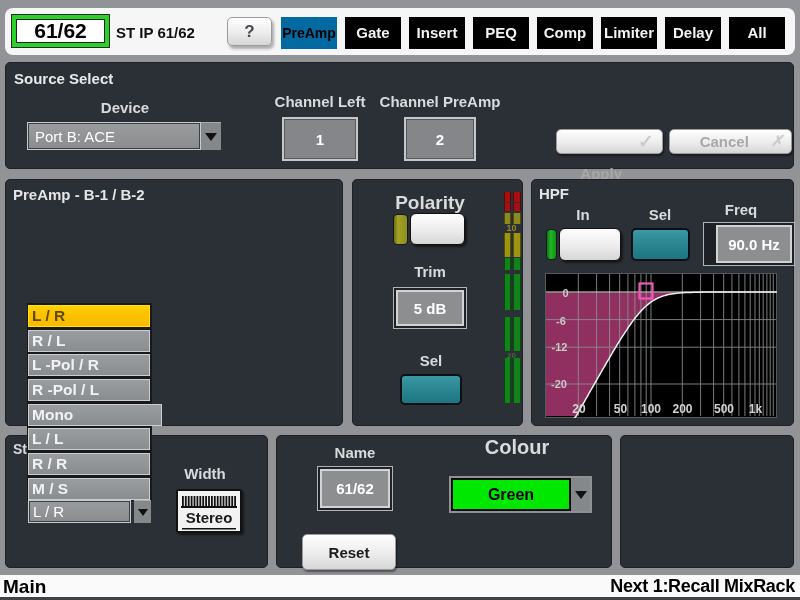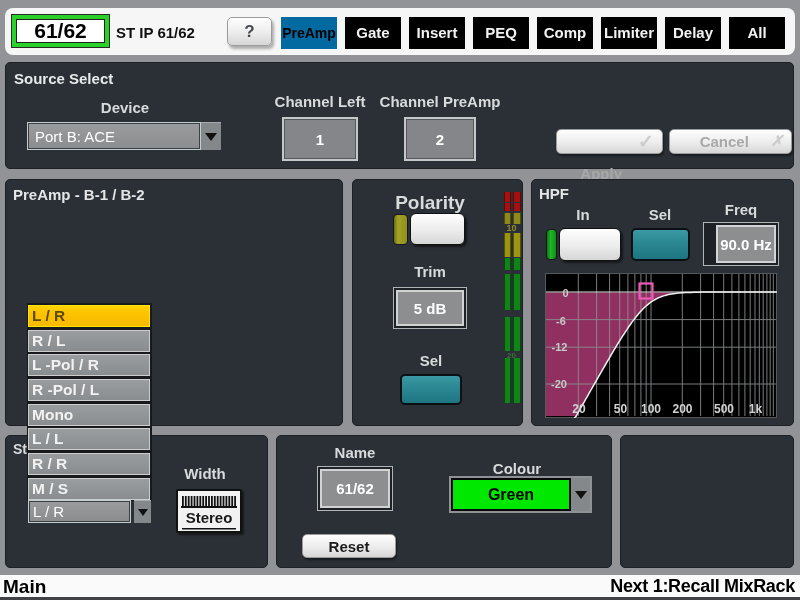--- a/index.html
+++ b/index.html
@@ -86,21 +86,21 @@
 <div class="abs" style="left:501px;top:223.5px;width:21px;text-align:center;font-size:9px;font-weight:bold;color:#938b1e;line-height:9px;">10</div>
 <div class="abs" style="left:501px;top:351.5px;width:21px;text-align:center;font-size:8px;font-weight:bold;color:#3c6f36;line-height:7px;">20</div>
 
 <div class="lbl" style="left:539px;top:185px;font-size:15px;color:#e4e5e6;">HPF</div>
 <div class="lbl" style="left:518px;top:206px;width:130px;font-size:15px;">In</div>
 <div class="lbl" style="left:595px;top:206px;width:130px;font-size:15px;">Sel</div>
 <div class="lbl" style="left:676px;top:201px;width:130px;font-size:15px;">Freq</div>
 <div class="abs" style="left:546px;top:229px;width:11px;height:31px;background:linear-gradient(90deg,#0a7a0f,#23b328 40%,#0f9214);border:1px solid #15181c;border-radius:4px;"></div>
 <div class="wbtn" style="left:559px;top:228px;width:62px;height:33px;border:1px solid #111;border-radius:6px;box-shadow:2px 2px 2px rgba(0,0,0,0.5);"></div>
 <div class="teal" style="left:631px;top:228px;width:59px;height:33px;"></div>
-<div class="sunk" style="left:703px;top:222px;width:76px;height:44px;padding-left:12px;">
+<div class="sunk" style="left:703px;top:222px;width:92px;height:44px;padding-left:12px;">
     <div style="font-size:15px;">90.0 Hz</div>
   </div>
 
 <svg class="abs" style="left:545px;top:273px;" width="232" height="145" viewBox="-1 -1 232 145">
 <rect x="-1" y="-1" width="232" height="145" fill="#000" stroke="#55585c" stroke-width="2"></rect>
 <path d="M0,18.6 L127.6,18.6 L127.4,19.7 L125.7,20.0 L124.1,20.3 L122.4,20.6 L120.8,21.0 L119.1,21.4 L117.5,21.9 L115.8,22.5 L114.2,23.1 L112.5,23.8 L110.8,24.6 L109.2,25.5 L107.5,26.4 L105.9,27.5 L104.2,28.6 L102.6,29.9 L100.9,31.3 L99.3,32.7 L97.6,34.3 L96.0,36.0 L94.3,37.8 L92.6,39.7 L91.0,41.7 L89.3,43.7 L87.7,45.9 L86.0,48.1 L84.4,50.5 L82.7,52.8 L81.1,55.3 L79.4,57.8 L77.8,60.3 L76.1,62.9 L74.4,65.6 L72.8,68.2 L71.1,70.9 L69.5,73.7 L67.8,76.4 L66.2,79.2 L64.5,82.0 L62.9,84.8 L61.2,87.7 L59.6,90.5 L57.9,93.4 L56.3,96.2 L54.6,99.1 L52.9,102.0 L51.3,104.9 L49.6,107.8 L48.0,110.7 L46.3,113.6 L44.7,116.5 L43.0,119.4 L41.4,122.3 L39.7,125.2 L38.1,128.1 L36.4,131.0 L34.7,133.9 L33.1,136.9 L31.4,139.8 L29.8,142.0 L28.1,142.0 L26.5,142.0 L24.8,142.0 L23.2,142.0 L21.5,142.0 L19.9,142.0 L18.2,142.0 L16.5,142.0 L14.9,142.0 L13.2,142.0 L11.6,142.0 L9.9,142.0 L8.3,142.0 L6.6,142.0 L5.0,142.0 L3.3,142.0 L1.7,142.0 L0.0,142.0 L0,142 Z" fill="#8f3061"></path>
 <g stroke="#8f9193" stroke-width="1" opacity="0.85">
       <line x1="32.3" y1="0" x2="32.3" y2="142"></line>
       <line x1="50.6" y1="0" x2="50.6" y2="142"></line>
       <line x1="63.6" y1="0" x2="63.6" y2="142"></line>
@@ -177,34 +177,34 @@
       <rect x="3" y="15" width="56" height="2" fill="#111"></rect>
       <rect x="4" y="37" width="54" height="1.5" fill="#111"></rect>
     </svg>
   <div style="position:absolute;left:0;top:18px;width:100%;text-align:center;font-size:15px;font-weight:bold;color:#1a1a1a;">Stereo</div>
 </div>
 
 <div class="lbl" style="left:290px;top:444px;width:130px;font-size:15px;">Name</div>
 <div class="sunk" style="left:317px;top:466px;width:76px;height:45px;">
     <div style="font-size:15px;">61/62</div>
   </div>
-<div class="lbl" style="left:452px;top:460px;width:130px;font-size:15px;">Colour</div>
+<div class="lbl" style="left:452px;top:436px;width:130px;font-size:20px;">Colour</div>
 <div class="abs" style="left:449px;top:476px;width:143px;height:37px;background:#8f9194;"></div>
 <div class="abs" style="left:451px;top:478px;width:120px;height:33px;background:#00e800;border:2px solid #0a0a0a;display:flex;align-items:center;justify-content:center;font-size:16px;font-weight:bold;color:#000;">Green</div>
 <div class="arrbtn" style="left:571px;top:478px;width:19px;height:33px;border-top:none;">
     <div class="tri"></div>
   </div>
-<div class="wbtn" style="left:302px;top:534px;width:94px;height:24px;display:flex;align-items:center;justify-content:center;font-size:15px;color:#1a1a1a;">Reset</div>
+<div class="wbtn" style="left:302px;top:534px;width:94px;height:36px;display:flex;align-items:center;justify-content:center;font-size:15px;color:#1a1a1a;">Reset</div>
 
 <div class="abs" style="left:27px;top:303px;width:125px;height:198px;background:#17191c;z-index:20;"></div>
 <div class="abs" style="left:28px;top:305px;width:122px;height:22px;background:linear-gradient(#ffd400,#fdc200 35%,#f8bb00);color:#5c4a00;border:1px solid #ffe400;font-size:15.5px;font-weight:bold;line-height:20px;padding-left:3px;z-index:21;">L / R</div>
 <div class="abs" style="left:28px;top:330px;width:122px;height:22px;background:linear-gradient(#9a9da0,#8f9295 70%,#8a8d90);color:#f2f2f2;border:1px solid #cdcdcd;font-size:15.5px;font-weight:bold;line-height:20px;padding-left:3px;z-index:21;">R / L</div>
 <div class="abs" style="left:28px;top:354px;width:122px;height:22px;background:linear-gradient(#9a9da0,#8f9295 70%,#8a8d90);color:#f2f2f2;border:1px solid #cdcdcd;font-size:15.5px;font-weight:bold;line-height:20px;padding-left:3px;z-index:21;">L -Pol / R</div>
 <div class="abs" style="left:28px;top:379px;width:122px;height:22px;background:linear-gradient(#9a9da0,#8f9295 70%,#8a8d90);color:#f2f2f2;border:1px solid #cdcdcd;font-size:15.5px;font-weight:bold;line-height:20px;padding-left:3px;z-index:21;">R -Pol / L</div>
-<div class="abs" style="left:28px;top:404px;width:122px;height:22px;background:linear-gradient(#9a9da0,#8f9295 70%,#8a8d90);color:#f2f2f2;border:1px solid #cdcdcd;font-size:15.5px;font-weight:bold;line-height:20px;padding-left:3px;z-index:21;">Mono</div>
+<div class="abs" style="left:28px;top:404px;width:134px;height:22px;background:linear-gradient(#9a9da0,#8f9295 70%,#8a8d90);color:#f2f2f2;border:1px solid #cdcdcd;font-size:15.5px;font-weight:bold;line-height:20px;padding-left:3px;z-index:21;">Mono</div>
 <div class="abs" style="left:28px;top:428px;width:122px;height:22px;background:linear-gradient(#9a9da0,#8f9295 70%,#8a8d90);color:#f2f2f2;border:1px solid #cdcdcd;font-size:15.5px;font-weight:bold;line-height:20px;padding-left:3px;z-index:21;">L / L</div>
 <div class="abs" style="left:28px;top:453px;width:122px;height:22px;background:linear-gradient(#9a9da0,#8f9295 70%,#8a8d90);color:#f2f2f2;border:1px solid #cdcdcd;font-size:15.5px;font-weight:bold;line-height:20px;padding-left:3px;z-index:21;">R / R</div>
 <div class="abs" style="left:28px;top:478px;width:122px;height:22px;background:linear-gradient(#9a9da0,#8f9295 70%,#8a8d90);color:#f2f2f2;border:1px solid #cdcdcd;font-size:15.5px;font-weight:bold;line-height:20px;padding-left:3px;z-index:21;">M / S</div>
 
 <div class="combo-f" style="left:28px;top:500px;width:103px;height:23px;font-size:15px;padding-left:4px;z-index:30;">L / R</div>
 <div class="arrbtn" style="left:134px;top:500px;width:17px;height:23px;z-index:30;">
     <div class="tri" style="border-left-width:5px;border-right-width:5px;border-top-width:7px;"></div>
   </div>
 
 <div class="abs" style="left:0;top:575px;width:800px;height:22px;background:#fafafa;"></div>

